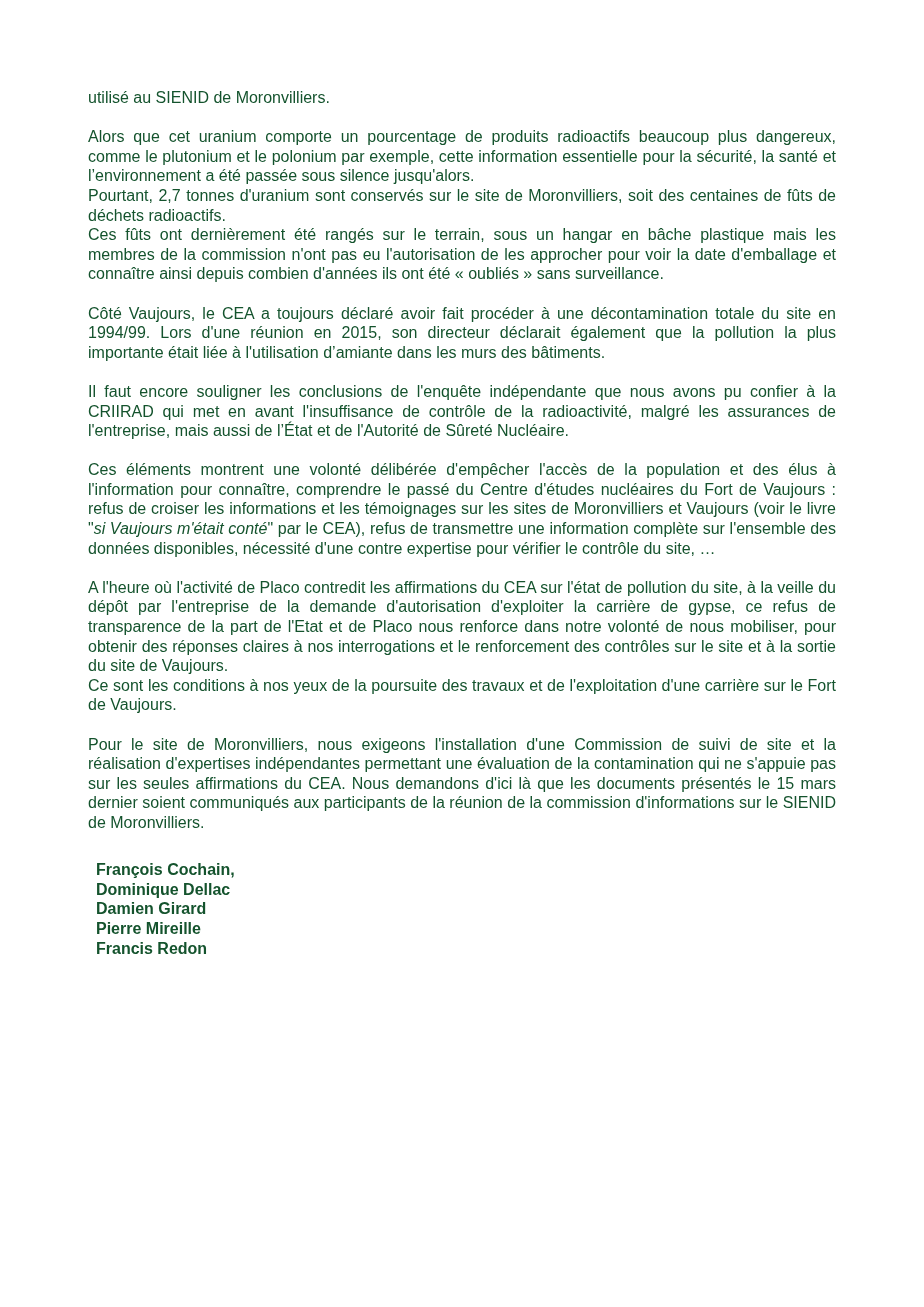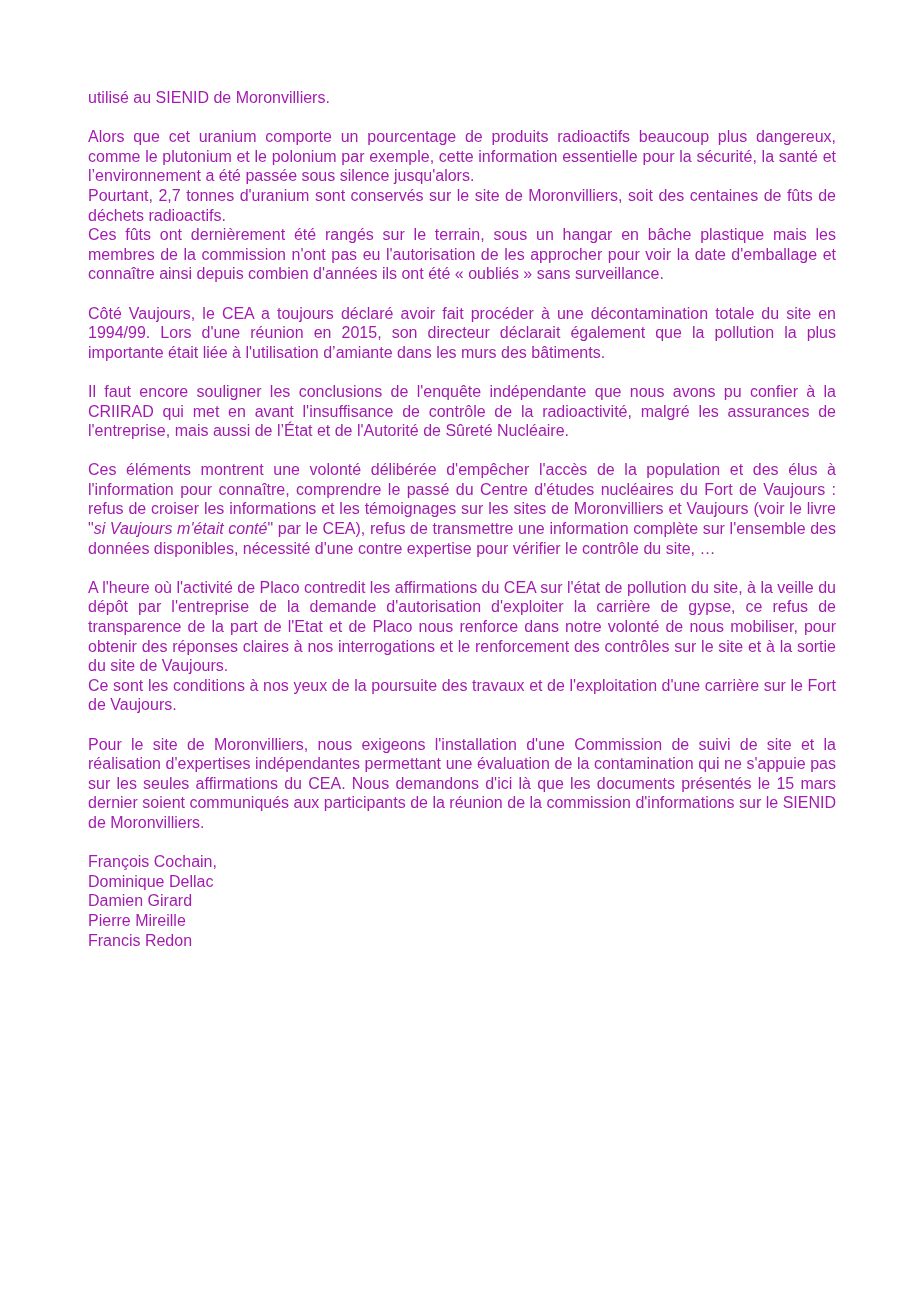--- a/index.html
+++ b/index.html
@@ -14,39 +14,40 @@
       overflow: hidden;
     }
     .page {
       position: absolute;
       left: 88px;
       top: 88px;
       width: 748px;
       font-family: "Liberation Sans", sans-serif;
       font-size: 16px;
       line-height: 19.6px;
-      color: #a21caf;
+      color: #14532d;
     }
     .para {
       margin: 0;
       text-align: justify;
       text-align-last: left;
     }
     .line-block {
       display: block;
       text-align: justify;
       text-align-last: left;
     }
     .gap {
       height: 19.6px;
     }
     .signatures {
-      margin: 0;
+      margin: 8px;
       padding: 0;
       list-style: none;
+      font-weight: bold;
     }
     .signatures li {
       margin: 0;
       padding: 0;
     }
     em { font-style: italic; }
   </style>
 </head>
 <body>
 

